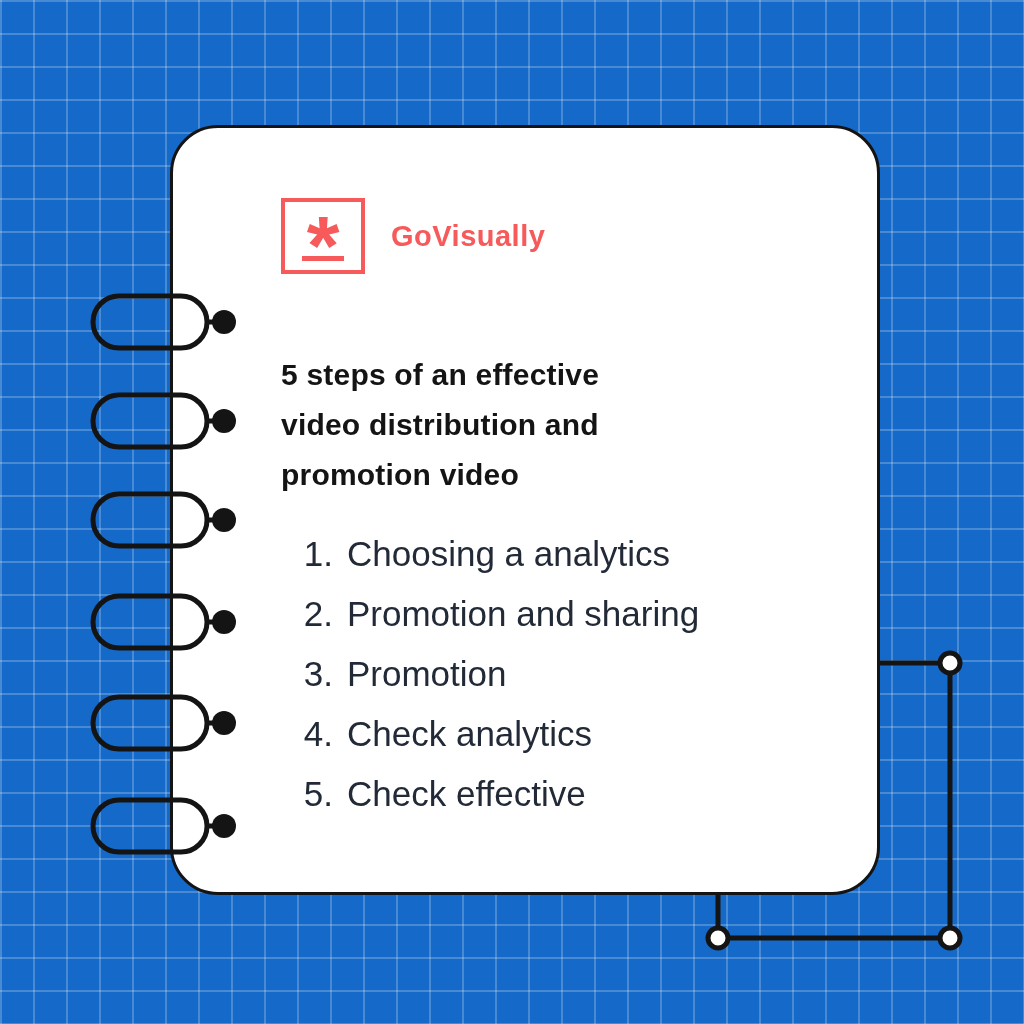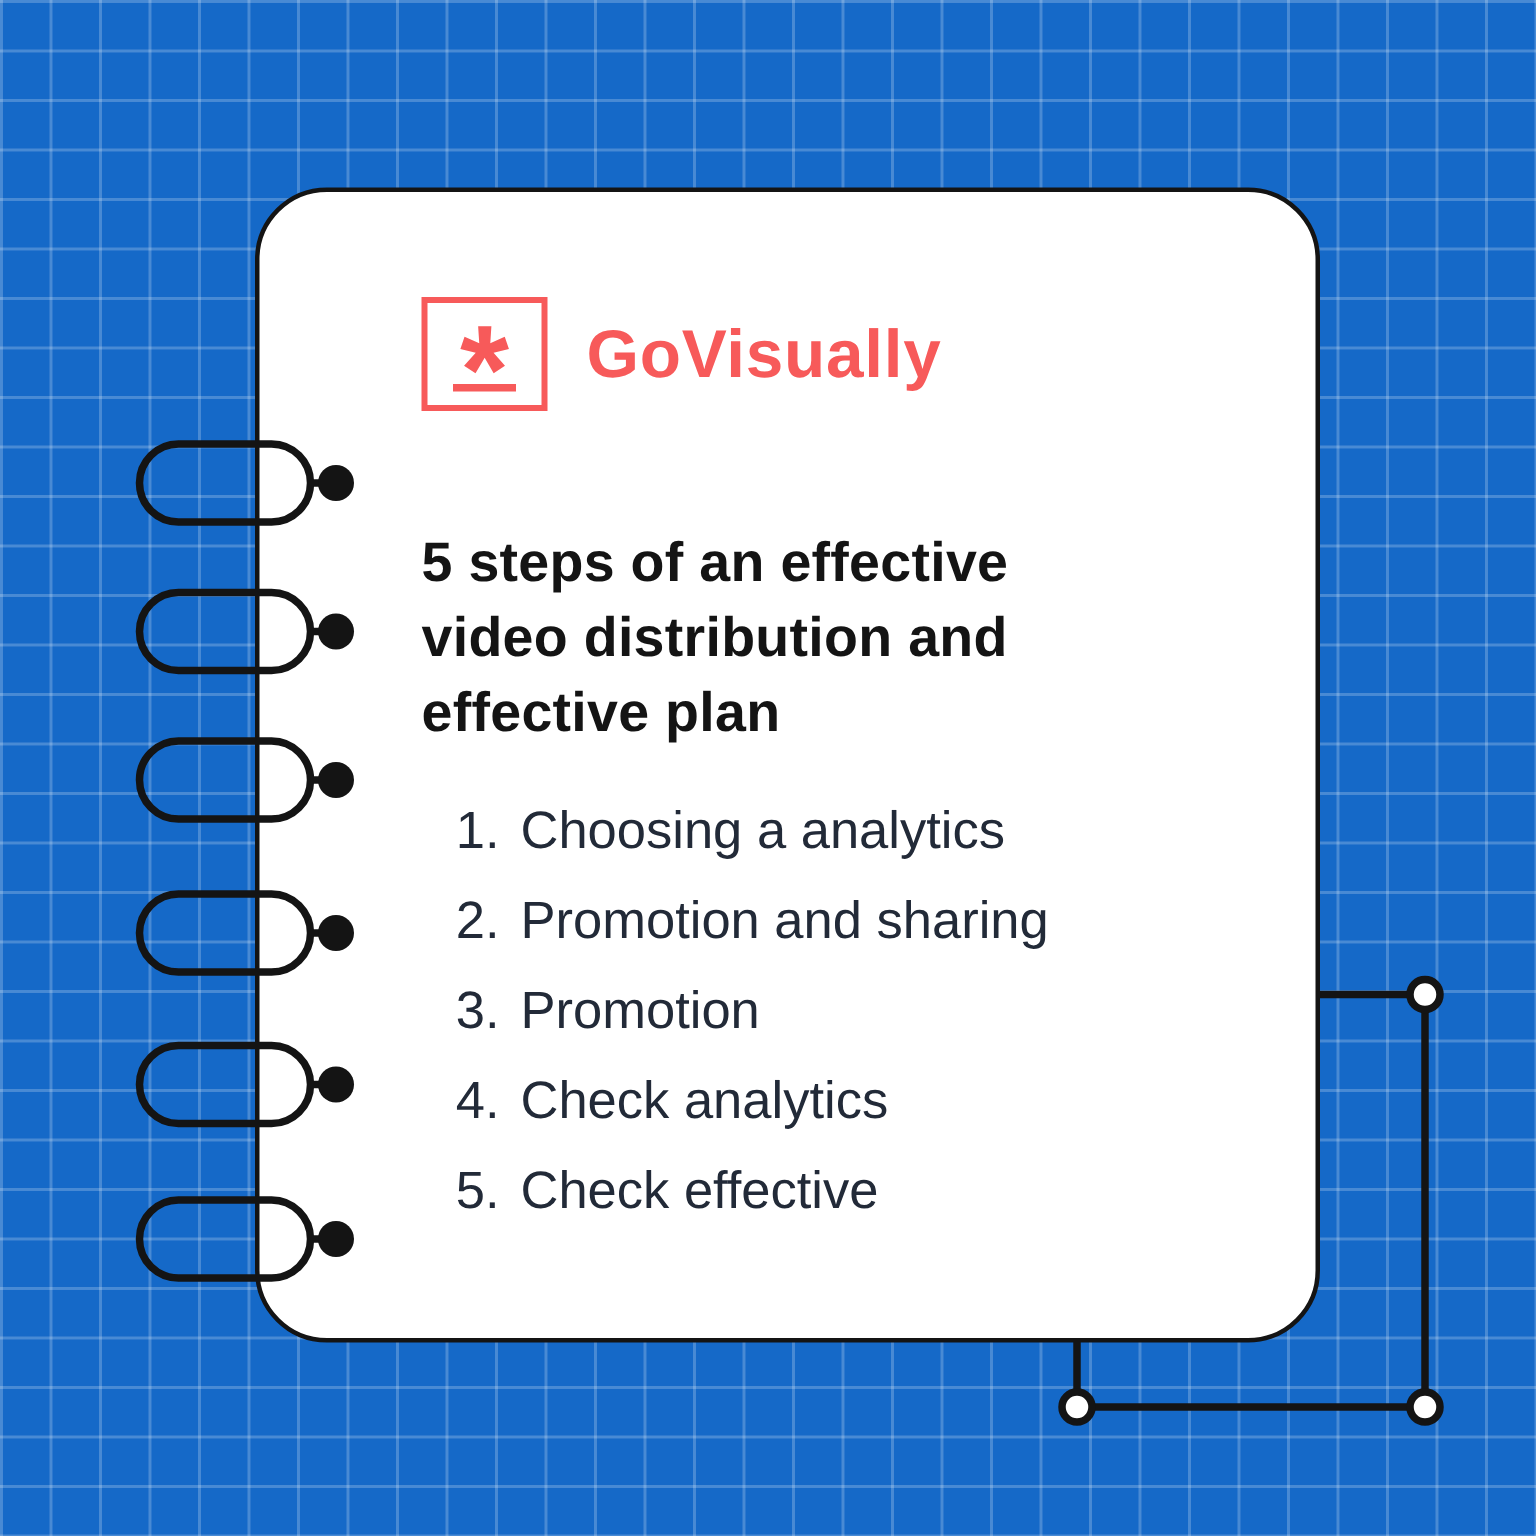--- a/index.html
+++ b/index.html
@@ -26,26 +26,26 @@
   }
   .logo-asterisk{
     position:absolute;left:0;right:0;top:2px;text-align:center;
     font-size:84px;line-height:84px;font-weight:bold;color:#f75a5a;
   }
   .logo-underline{
     position:absolute;left:50%;transform:translateX(-50%);bottom:9px;
     width:42px;height:5px;background:#f75a5a;
   }
   .brand-name{
-    margin-left:26px;font-size:45px;font-weight:bold;color:#f75a5a;
+    margin-left:26px;font-size:29px;font-weight:bold;color:#f75a5a;
     letter-spacing:0.5px;
   }
   .heading{
     position:absolute;left:108px;top:222px;width:490px;
-    font-size:37px;line-height:50px;font-weight:bold;color:#141414;
+    font-size:30px;line-height:50px;font-weight:bold;color:#141414;
     letter-spacing:0.2px;
   }
   .steps{
     position:absolute;left:112px;top:406px;list-style:none;margin:0;padding:0;
   }
   .step{
     display:flex;align-items:baseline;margin-bottom:20px;
     font-size:35px;line-height:40px;color:#222a38;
   }
   .step-num{
@@ -65,21 +65,21 @@
     <div class="logo-mark">
       <div class="logo-asterisk">*</div>
       <div class="logo-underline"></div>
     </div>
     <div class="brand-name">GoVisually</div>
   </div>
 
   <div class="heading">
     <div>5 steps of an effective</div>
     <div>video distribution and</div>
-    <div>effective plan</div>
+    <div>promotion video</div>
   </div>
 
   <ol class="steps">
     <li class="step">
       <span class="step-num">1.</span>
       <span class="step-label">Choosing a analytics</span>
     </li>
     <li class="step">
       <span class="step-num">2.</span>
       <span class="step-label">Promotion and sharing</span>

